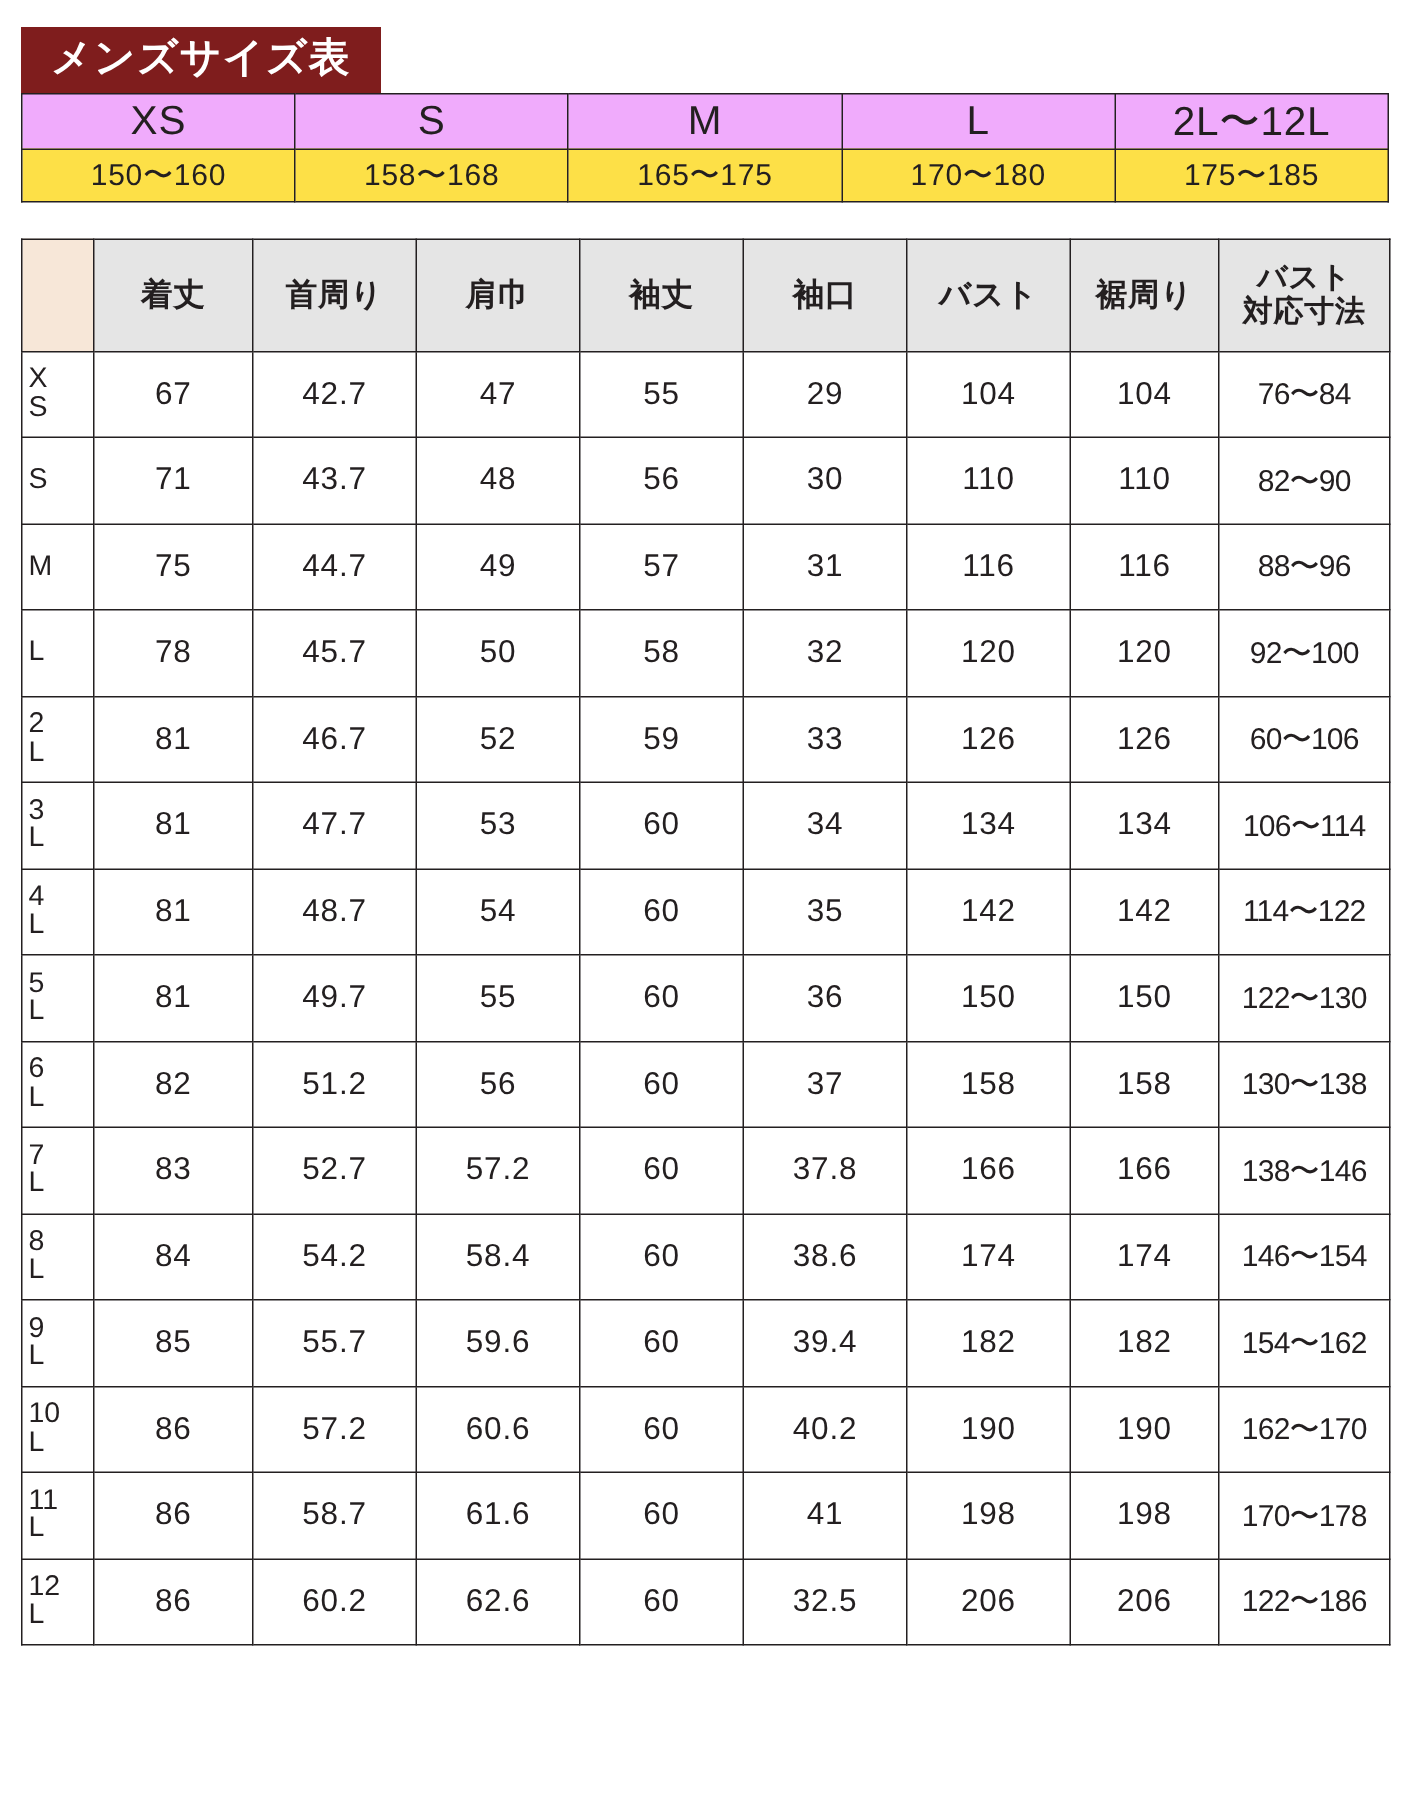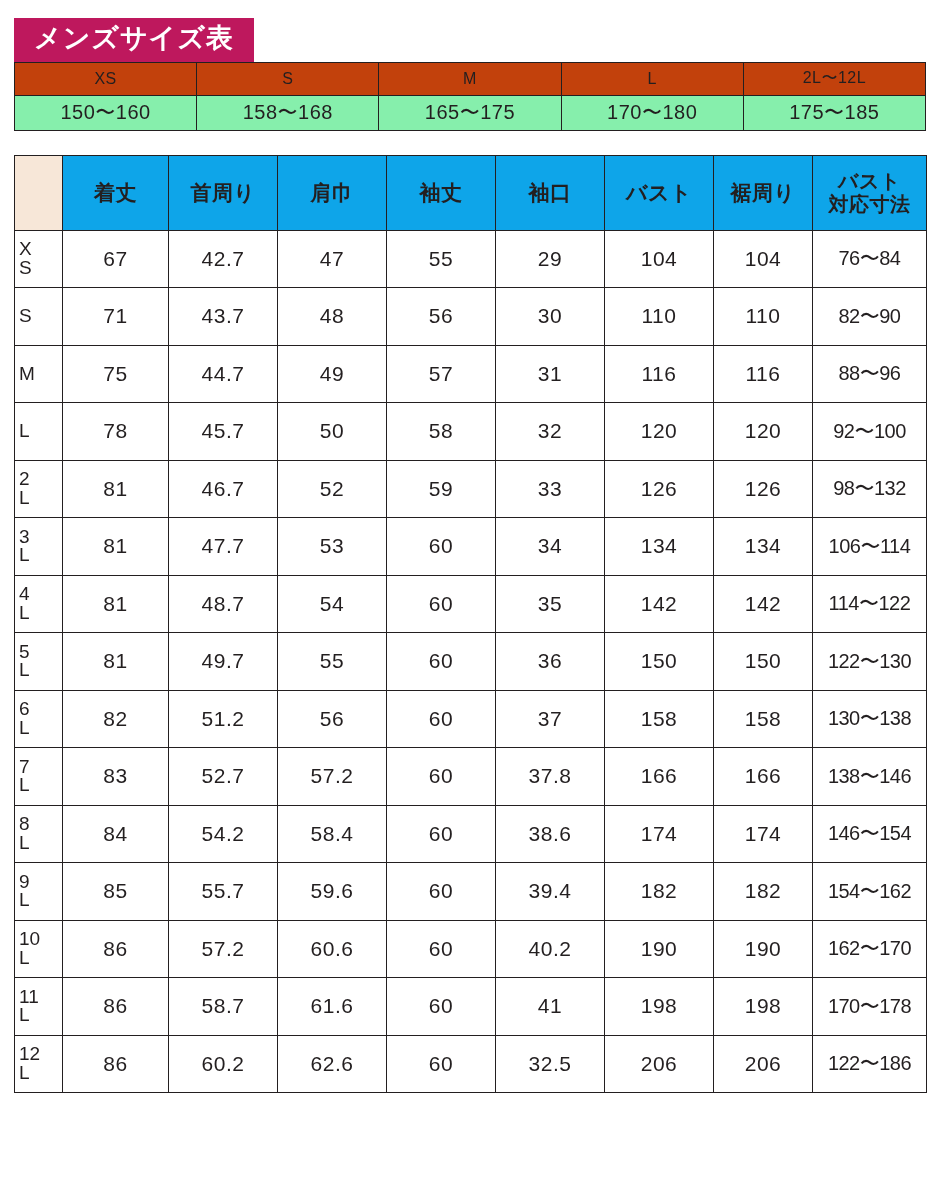--- a/index.html
+++ b/index.html
@@ -18,21 +18,21 @@
     position: relative;
     width: 940px;
     height: 1200px;
     box-sizing: border-box;
     padding: 18px 14px 0 14px;
   }
 
   
   .title-banner {
     display: inline-block;
-    background: #be185d;
+    background: #7f1d1d;
     color: #ffffff;
     font-size: 27px;
     font-weight: bold;
     letter-spacing: 1px;
     padding: 6px 20px 8px 20px;
     line-height: 1.1;
   }
 
   
   .sub-heading {
@@ -53,42 +53,42 @@
     vertical-align: middle;
     font-weight: normal;
     padding: 0;
   }
 
   
   .height-table {
     width: 912px;
   }
   .height-table th {
-    background: #c2410c;
+    background: #f0abfc;
     height: 32px;
-    font-size: 16px;
+    font-size: 27px;
     font-weight: normal;
     letter-spacing: 0.5px;
   }
   .height-table td {
     height: 34px;
     font-size: 20px;
-    background: #86efac;
+    background: #fde047;
     letter-spacing: 0.5px;
   }
 
   
   .meas-wrap {
     margin-top: 24px;
   }
   .meas-table {
     width: 912px;
   }
   .meas-table th {
-    background: #0ea5e9;
+    background: #e5e5e5;
     height: 74px;
     font-size: 21px;
     font-weight: bold;
     letter-spacing: 0.5px;
     line-height: 1.12;
   }
   .meas-table th.corner {
     background: #f7e7d8;
   }
   .meas-table th.two-line {
@@ -238,21 +238,21 @@
             <span class="rh">2</span>
             <span class="rh">L</span>
           </td>
           <td>81</td>
           <td>46.7</td>
           <td>52</td>
           <td>59</td>
           <td>33</td>
           <td>126</td>
           <td>126</td>
-          <td class="last-col">98〜132</td>
+          <td class="last-col">60〜106</td>
         </tr>
 
         <tr>
           <td class="rowhead">
             <span class="rh">3</span>
             <span class="rh">L</span>
           </td>
           <td>81</td>
           <td>47.7</td>
           <td>53</td>

